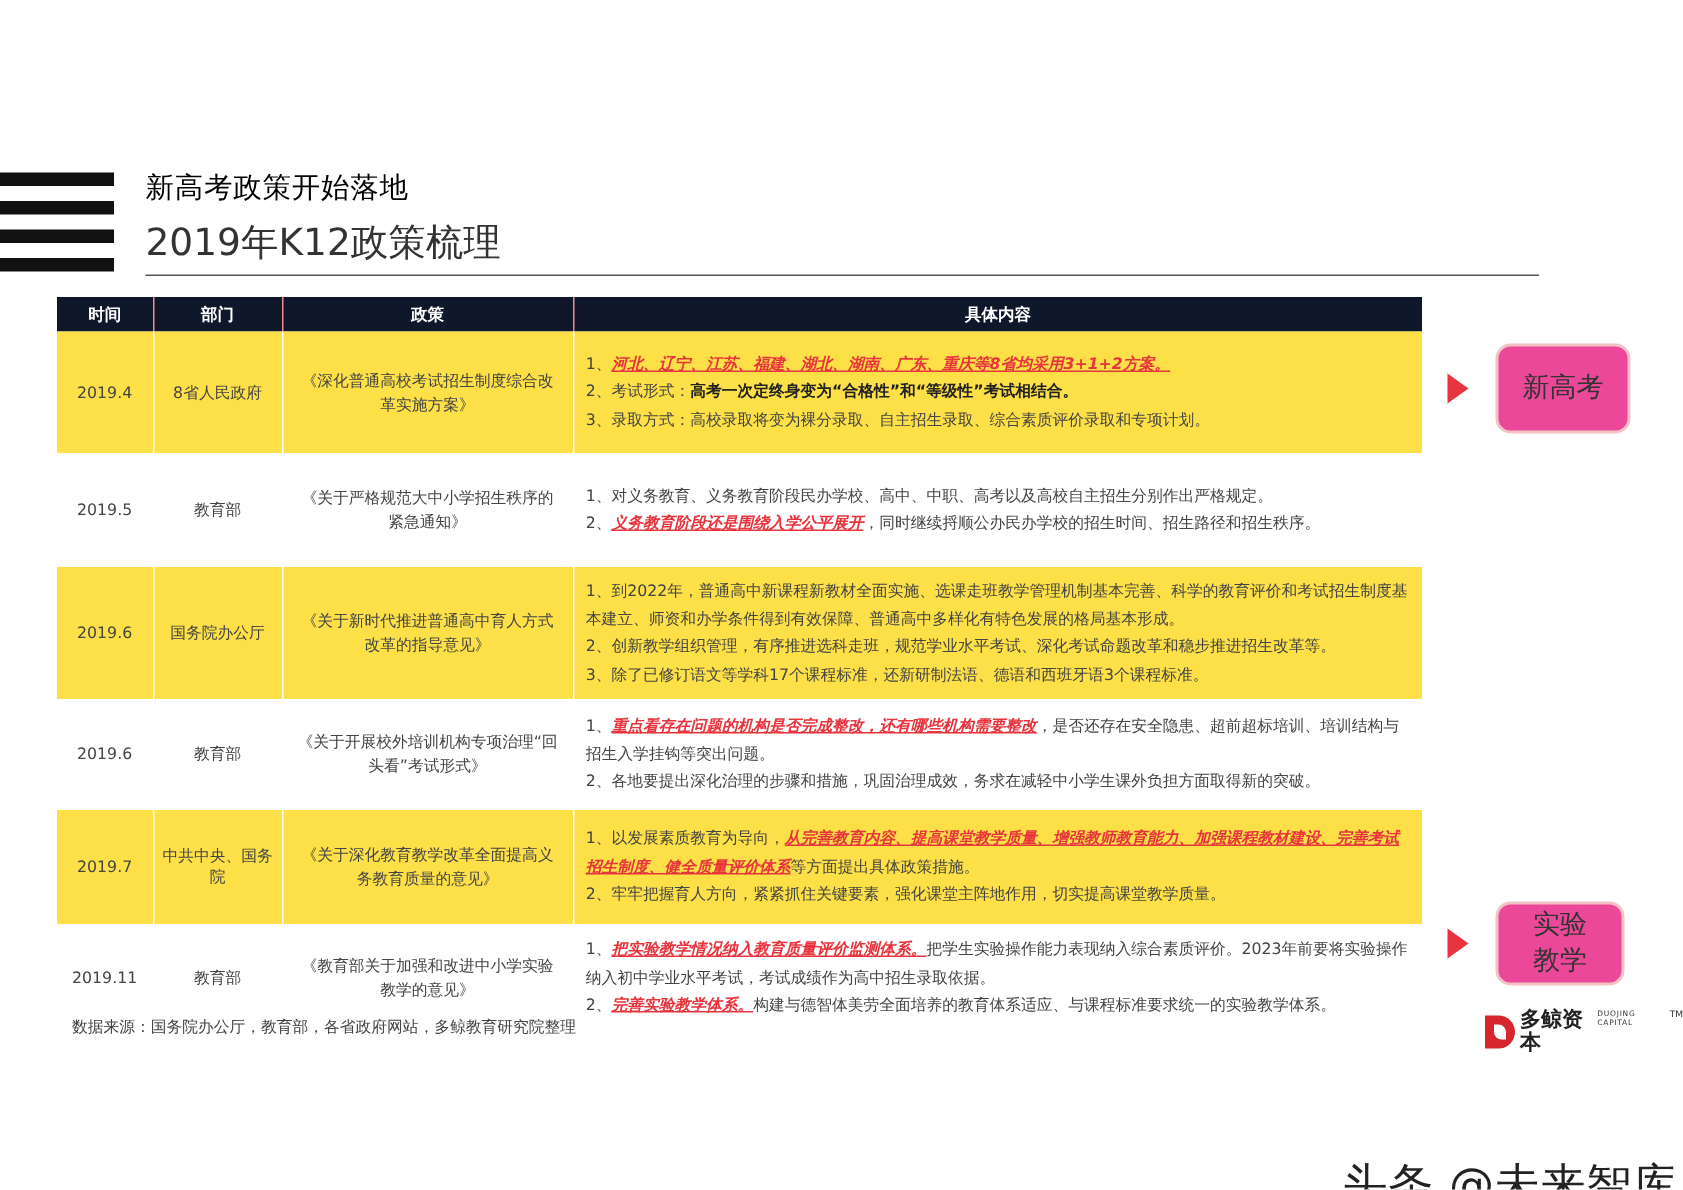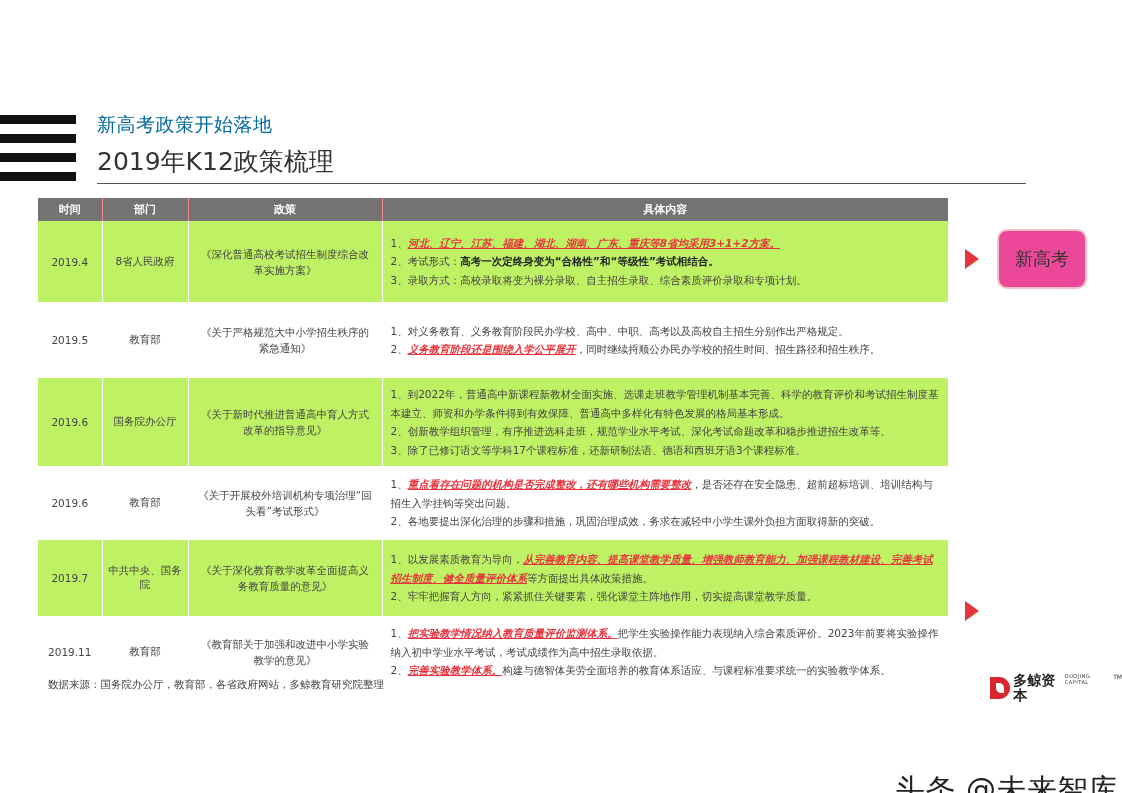--- a/index.html
+++ b/index.html
@@ -4,41 +4,41 @@
 <style>
   html, body { margin:0; padding:0; }
   body {
     width:1122px; height:793px; position:relative; overflow:hidden;
     background:#ffffff;
     font-family: "DejaVu Sans", "Liberation Sans", sans-serif;
     color:#333;
   }
   .bars { position:absolute; left:0; top:115px; width:76px; }
   .bars div { height:9px; background:#111; margin-bottom:10px; }
-  .subtitle { position:absolute; left:97px; top:112px; font-size:19px; color:#0369a1; letter-spacing:0.5px; }
+  .subtitle { position:absolute; left:97px; top:112px; font-size:19px; color:#000000; letter-spacing:0.5px; }
   .title { position:absolute; left:97px; top:145px; font-size:25px; color:#333; }
   .title-line { position:absolute; left:97px; top:183px; width:929px; height:1px; background:#555; }
 
   table.policy {
     position:absolute; left:38px; top:198px; width:910px;
     border-collapse:collapse; table-layout:fixed;
     font-size:10.5px;
   }
   table.policy th {
-    background:#737373; color:#fff; font-weight:bold; height:23px; font-size:11px;
+    background:#0f172a; color:#fff; font-weight:bold; height:23px; font-size:11px;
     border-right:1px solid #f78a8f; padding:0;
   }
   table.policy th:last-child { border-right:none; }
   table.policy td {
     vertical-align:middle; border-right:1px solid #fff; padding:0;
   }
   table.policy td.c { text-align:center; color:#444; }
   table.policy td.policy-cell { text-align:center; padding:0 8px; line-height:16px; color:#444; }
   table.policy td.content { padding:0 6px 0 8px; line-height:18.5px; color:#444; font-size:10.5px; }
-  tr.gray td { background:#bef264;margin-left:46px; }
+  tr.gray td { background:#fde047;margin-left:46px; }
   tr.white td { background:#ffffff; }
   .hl { color:#e8353d; font-style:italic; font-weight:bold; text-decoration:underline; }
   .bold { font-weight:bold; color:#222; }
 
   .tag-wrap { position:absolute; left:965px; display:flex; align-items:center; }
   .arrow { width:0; height:0; border-top:10px solid transparent; border-bottom:10px solid transparent; border-left:14px solid #e8353d; margin-right:18px; }
   .tag {
     width:86px; border:2px solid #f2c2c4; border-radius:10px; background:#ec4899;
     display:flex; align-items:center; justify-content:center; text-align:center;
     font-size:18px; color:#333; line-height:24px;
@@ -147,20 +147,21 @@
   </tbody>
 </table>
 
 <div class="tag-wrap" style="top:229px">
   <div class="arrow"></div>
   <div class="tag" style="height:56px">新高考</div>
 </div>
 
 <div class="tag-wrap" style="top:601px">
   <div class="arrow"></div>
+  <div class="tag" style="height:56px; padding:0 22px; box-sizing:border-box;">实验教学</div>
 </div>
 
 <div class="source">数据来源：国务院办公厅，教育部，各省政府网站，多鲸教育研究院整理</div>
 
 <div class="logo">
   <div class="logo-mark"></div>
   <div class="logo-text">
     <span class="logo-cn">多鲸资本</span>
     <span class="logo-en">DUOJING CAPITAL</span>
   </div>

